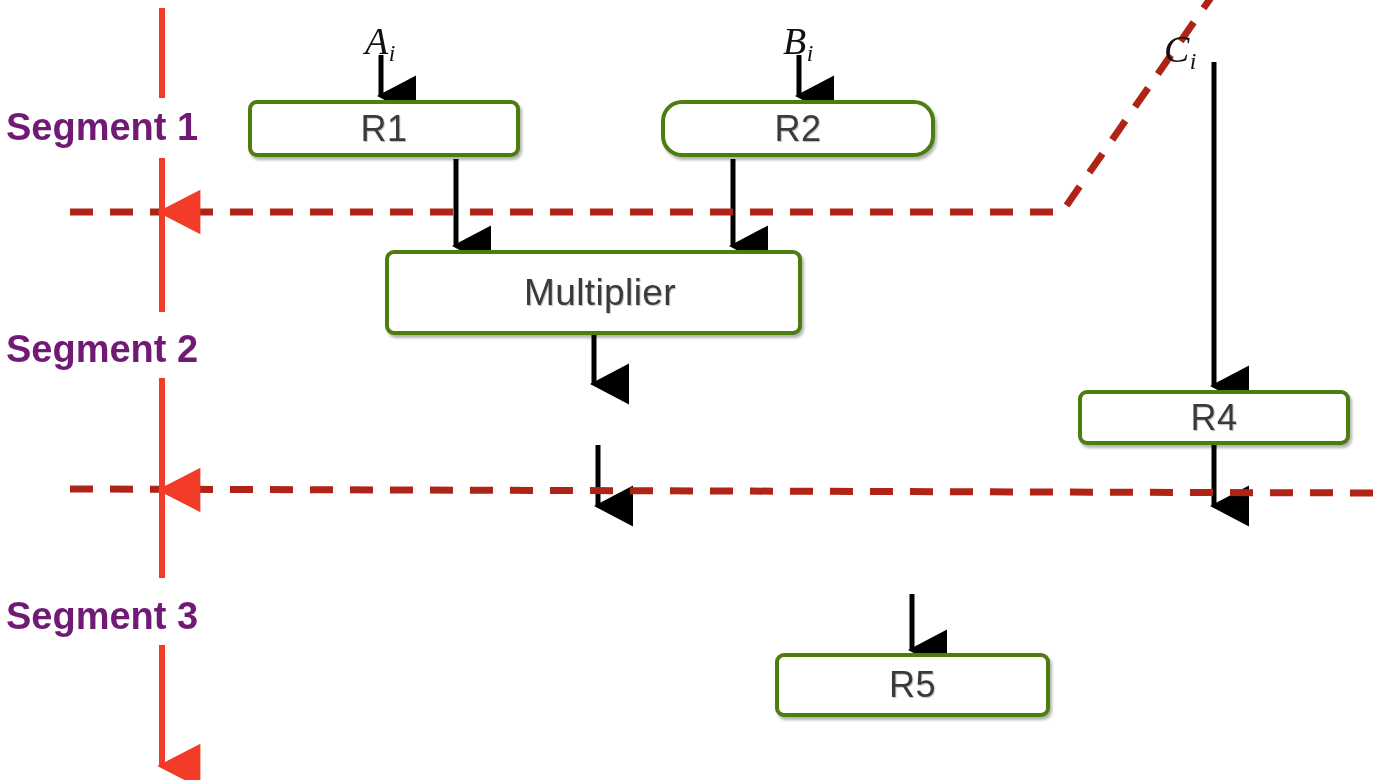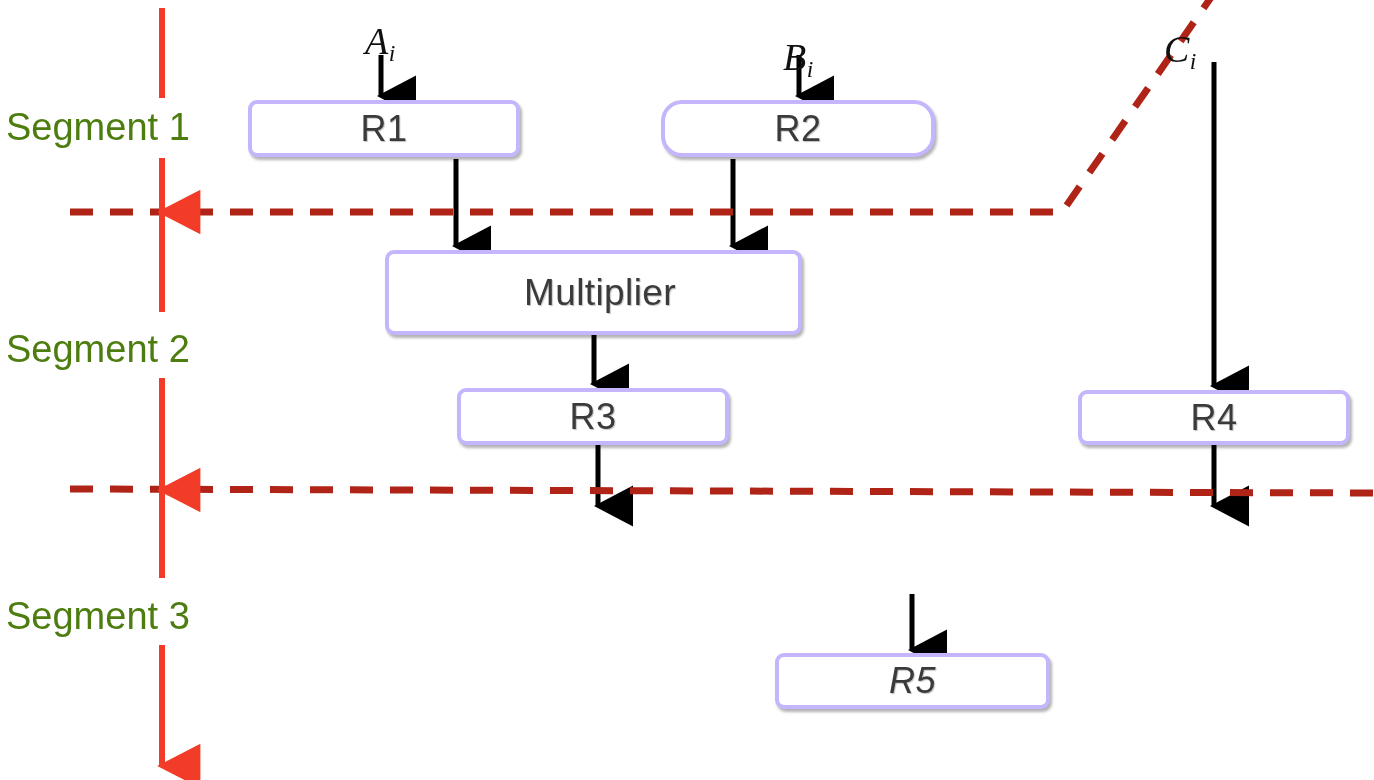--- a/index.html
+++ b/index.html
@@ -11,43 +11,43 @@
     color:#2b2b2b;
   }
   #canvas{position:absolute; left:0; top:0; width:1374px; height:780px;}
   svg.layer{position:absolute;left:0;top:0;width:1374px;height:780px;overflow:visible;}
 
   
   .box{
     position:absolute;
     box-sizing:border-box;
     background:#ffffff;
-    border:4px solid #c4b5fd;
+    border:4px solid #4d7c0f;
     border-radius:9px;
     display:flex; align-items:center; justify-content:center;
     box-shadow:2px 3px 3px rgba(0,0,0,0.30);
     z-index:5;
   }
   .box-label{
     font-size:36px;
     font-weight:400;
     letter-spacing:0.4px;
     color:#3a3a3a;
     text-shadow:1px 1px 1px rgba(0,0,0,0.25);
     white-space:nowrap;
     line-height:1;
   }
   .box.wide .box-label{font-size:37px;}
 
   
   .seg-label{
     position:absolute;
     font-size:38px;
-    font-weight:400;
-    color:#4d7c0f;
+    font-weight:700;
+    color:#701a75;
     white-space:nowrap;
     line-height:1;
     z-index:4;
   }
 
   
   .var-label{
     position:absolute;
     font-family:"Liberation Serif", serif;
     font-style:italic;
@@ -107,45 +107,42 @@
     </g>
   </svg>
 
   <div class="seg-label" style="left:6px;  top:108px;">Segment 1</div>
   <div class="seg-label" style="left:6px;  top:330px;">Segment 2</div>
   <div class="seg-label" style="left:6px;  top:597px;text-align:right;">Segment 3</div>
 
   <div class="var-label" style="left:365px;  top:22px;">
     <span>A</span><sub>i</sub>
   </div>
-  <div class="var-label" style="left:783px;  top:38px;">
+  <div class="var-label" style="left:783px;  top:22px;">
     <span>B</span><sub>i</sub>
   </div>
   <div class="var-label" style="left:1164px; top:30px;">
     <span>C</span><sub>i</sub>
   </div>
 
   <div class="box" style="left:248px; top:100px; width:272px; height:57px;">
     <span class="box-label">R1</span>
   </div>
 
   <div class="box" style="left:661px; top:100px; width:274px; height:57px;border-radius:21px;">
     <span class="box-label">R2</span>
   </div>
 
   <div class="box wide" style="left:385px; top:250px; width:417px; height:85px;padding-left:13px;">
     <span class="box-label">Multiplier</span>
   </div>
 
-  <div class="box" style="left:457px; top:388px; width:272px; height:57px;">
-    <span class="box-label">R3</span>
-  </div>
 
   <div class="box" style="left:1078px; top:390px; width:272px; height:55px;">
     <span class="box-label">R4</span>
   </div>
 
 
-  <div class="box" style="left:775px; top:653px; width:275px; height:56px;font-style:italic;">
+  <div class="box" style="left:775px; top:653px; width:275px; height:64px;">
     <span class="box-label">R5</span>
   </div>
 
 </div>
 
 </body></html>

